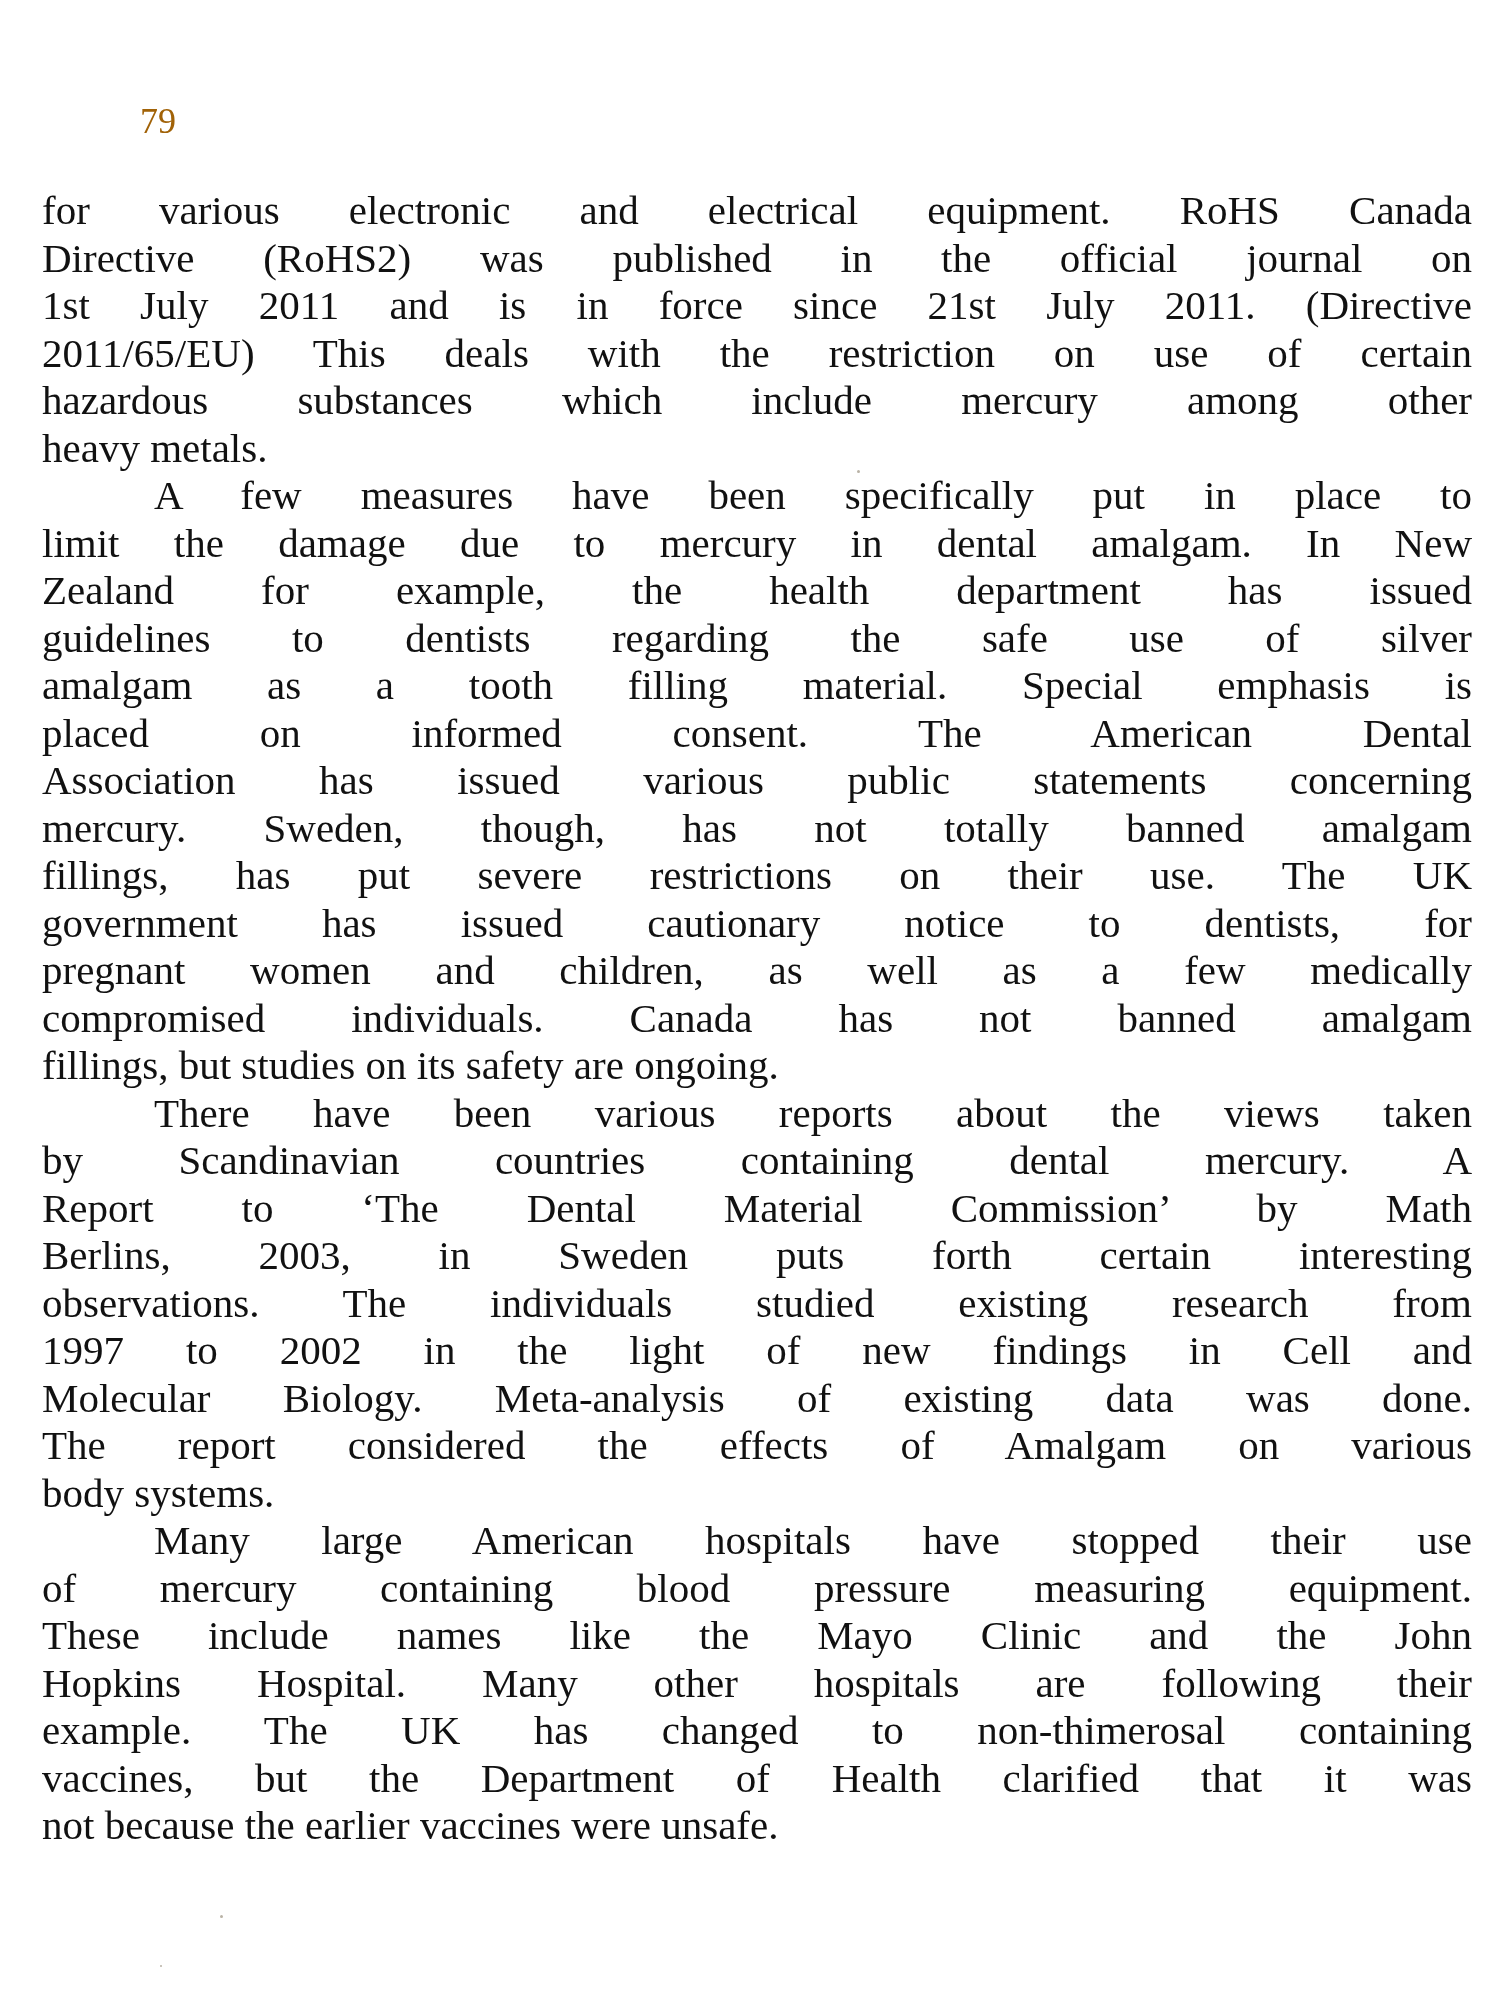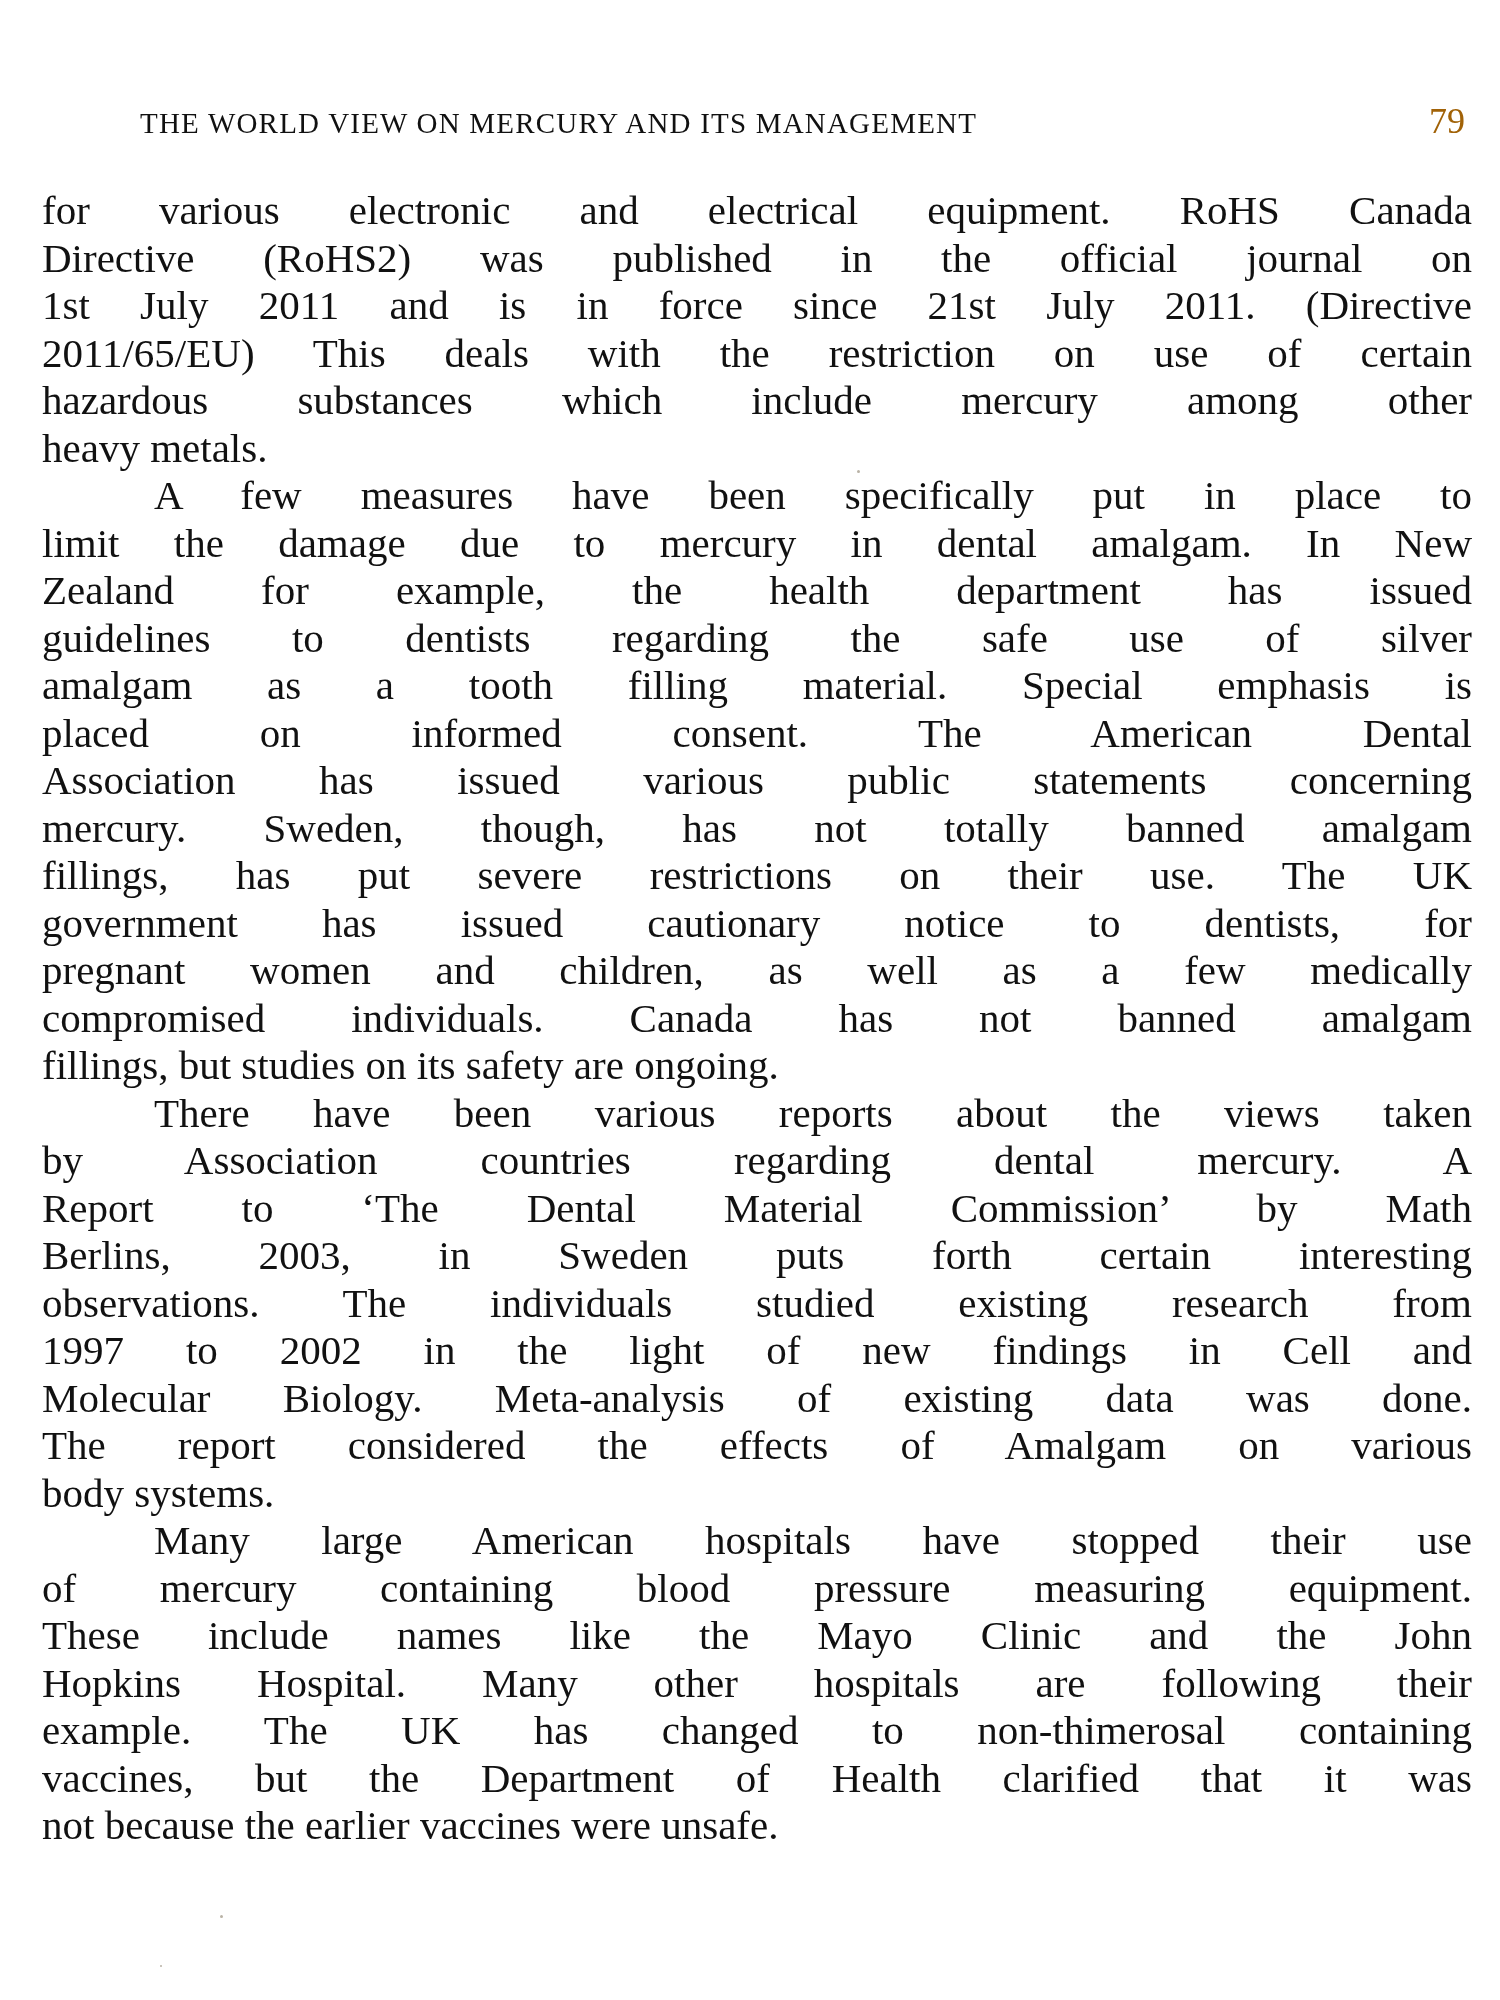--- a/index.html
+++ b/index.html
@@ -69,21 +69,20 @@
     border-radius: 50%;
     background: #b9b2a6;
   }
 </style>
 </head>
 <body>
 
 <div class="page">
 
   <div class="running-head">
-    <span class="running-title">THE WORLD VIEW ON MERCURY AND ITS MANAGEMENT</span>
     <span class="page-number">79</span>
   </div>
 
   <div class="body-text">
 
     <div class="paragraph">
       <div class="line">for various electronic and electrical equipment. RoHS Canada</div>
       <div class="line">Directive (RoHS2) was published in the official journal on</div>
       <div class="line">1st July 2011 and is in force since 21st July 2011. (Directive</div>
       <div class="line">2011/65/EU) This deals with the restriction on use of certain</div>
@@ -102,21 +101,21 @@
       <div class="line">mercury. Sweden, though, has not totally banned amalgam</div>
       <div class="line">fillings, has put severe restrictions on their use. The UK</div>
       <div class="line">government has issued cautionary notice to dentists, for</div>
       <div class="line">pregnant women and children, as well as a few medically</div>
       <div class="line">compromised individuals. Canada has not banned amalgam</div>
       <div class="line last">fillings, but studies on its safety are ongoing.</div>
     </div>
 
     <div class="paragraph">
       <div class="line indent">There have been various reports about the views taken</div>
-      <div class="line">by Association countries regarding dental mercury. A</div>
+      <div class="line">by Scandinavian countries containing dental mercury. A</div>
       <div class="line">Report to ‘The Dental Material Commission’ by Math</div>
       <div class="line">Berlins, 2003, in Sweden puts forth certain interesting</div>
       <div class="line">observations. The individuals studied existing research from</div>
       <div class="line">1997 to 2002 in the light of new findings in Cell and</div>
       <div class="line">Molecular Biology. Meta-analysis of existing data was done.</div>
       <div class="line">The report considered the effects of Amalgam on various</div>
       <div class="line last">body systems.</div>
     </div>
 
     <div class="paragraph">

